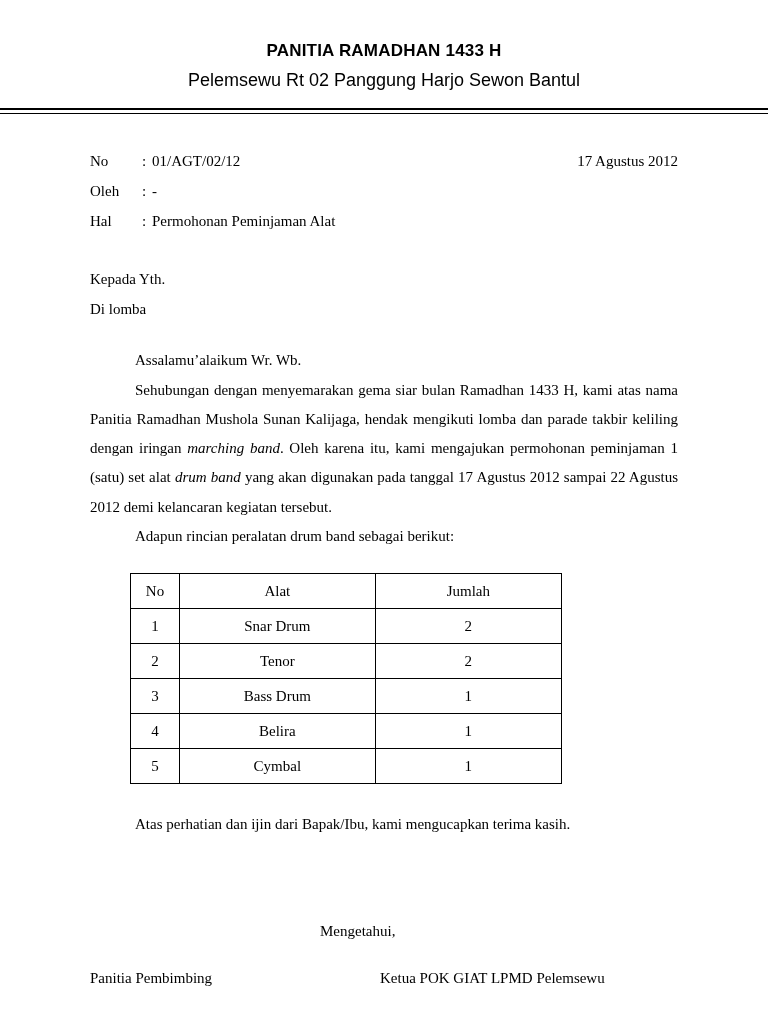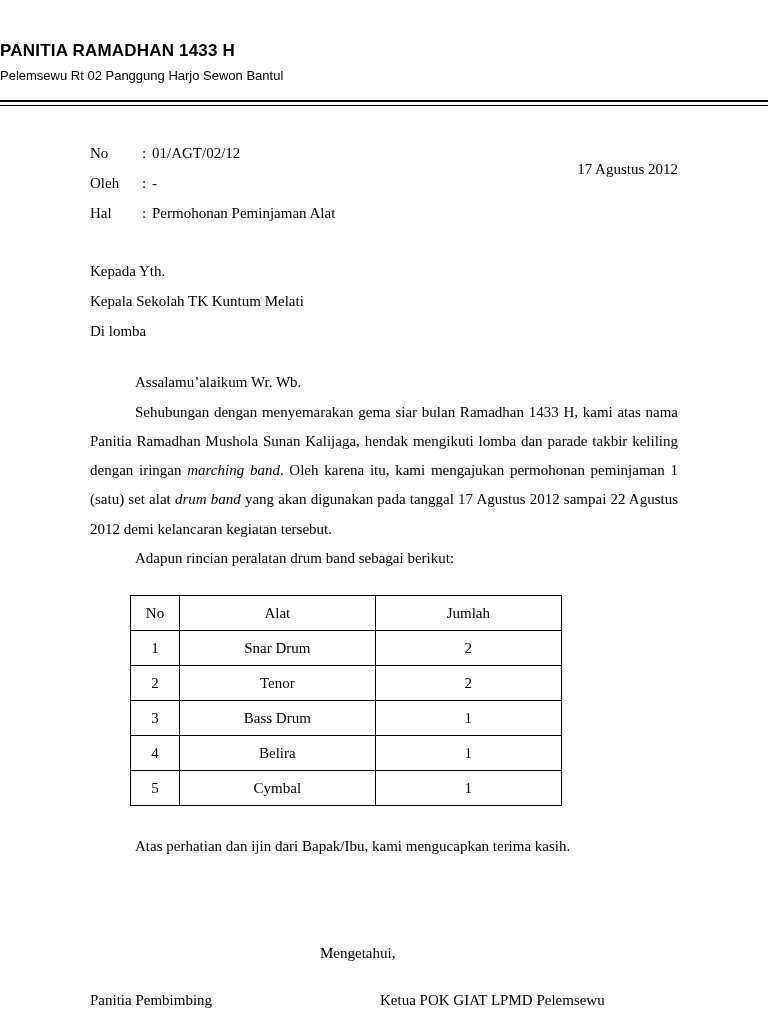--- a/index.html
+++ b/index.html
@@ -19,40 +19,40 @@
   .page {
     width: 768px;
     height: 1024px;
     box-sizing: border-box;
     padding: 0;
     position: relative;
   }
 
   
   .letterhead {
-    text-align: left;
+    text-align: center;
     padding-top: 38px;
   }
   .lh-line1 {
     font-family: "Liberation Sans", sans-serif;
     font-weight: bold;
     font-size: 17px;
     letter-spacing: 0.2px;
     line-height: 1.5;
   }
   .lh-line2 {
     font-family: "Liberation Sans", sans-serif;
     font-weight: bold;
     font-size: 17px;
     letter-spacing: 0.2px;
     line-height: 1.5;
   }
   .lh-line3 {
     font-family: "Liberation Sans", sans-serif;
-    font-size: 13px;
+    font-size: 18px;
     line-height: 1.6;
     margin-top: 2px;
   }
 
   .rule {
     margin: 14px 0 0 0;
     height: 3px;
     border-top: 2px solid #000;
     border-bottom: 1px solid #000;
     width: 100%;
@@ -80,21 +80,21 @@
   .meta-sep {
     width: 10px;
     flex: 0 0 10px;
   }
   .meta-value {
     flex: 1 1 auto;
   }
   .letter-date {
     position: absolute;
     right: 0;
-    top: 16px;
+    top: 0;
     line-height: 2.0;
   }
 
   .addressee {
     margin-top: 28px;
   }
   .addressee div {
     line-height: 2.0;
   }
 
@@ -199,21 +199,20 @@
 
       <div class="meta-row">
         <div class="meta-label">Hal</div>
         <div class="meta-sep">:</div>
         <div class="meta-value">Permohonan Peminjaman Alat</div>
       </div>
     </div>
 
     <div class="addressee">
       <div>Kepada Yth.</div>
-      <div>Kepala Sekolah TK Kuntum Melati</div>
       <div>Di lomba</div>
     </div>
 
     <p class="para salam first">Assalamu’alaikum Wr. Wb.</p>
 
     <p class="para"><span>Sehubungan dengan menyemarakan gema siar bulan Ramadhan 1433 H, kami atas nama Panitia Ramadhan Mushola Sunan Kalijaga, hendak mengikuti lomba dan parade takbir keliling dengan iringan </span><em>marching band</em><span>. Oleh karena itu, kami mengajukan permohonan peminjaman 1 (satu) set alat </span><em>drum band</em><span> yang akan digunakan pada tanggal 17 Agustus 2012 sampai 22 Agustus 2012 demi kelancaran kegiatan tersebut.</span></p>
 
     <p class="para">Adapun rincian peralatan drum band sebagai berikut:</p>
 
     <div class="table-wrap">

